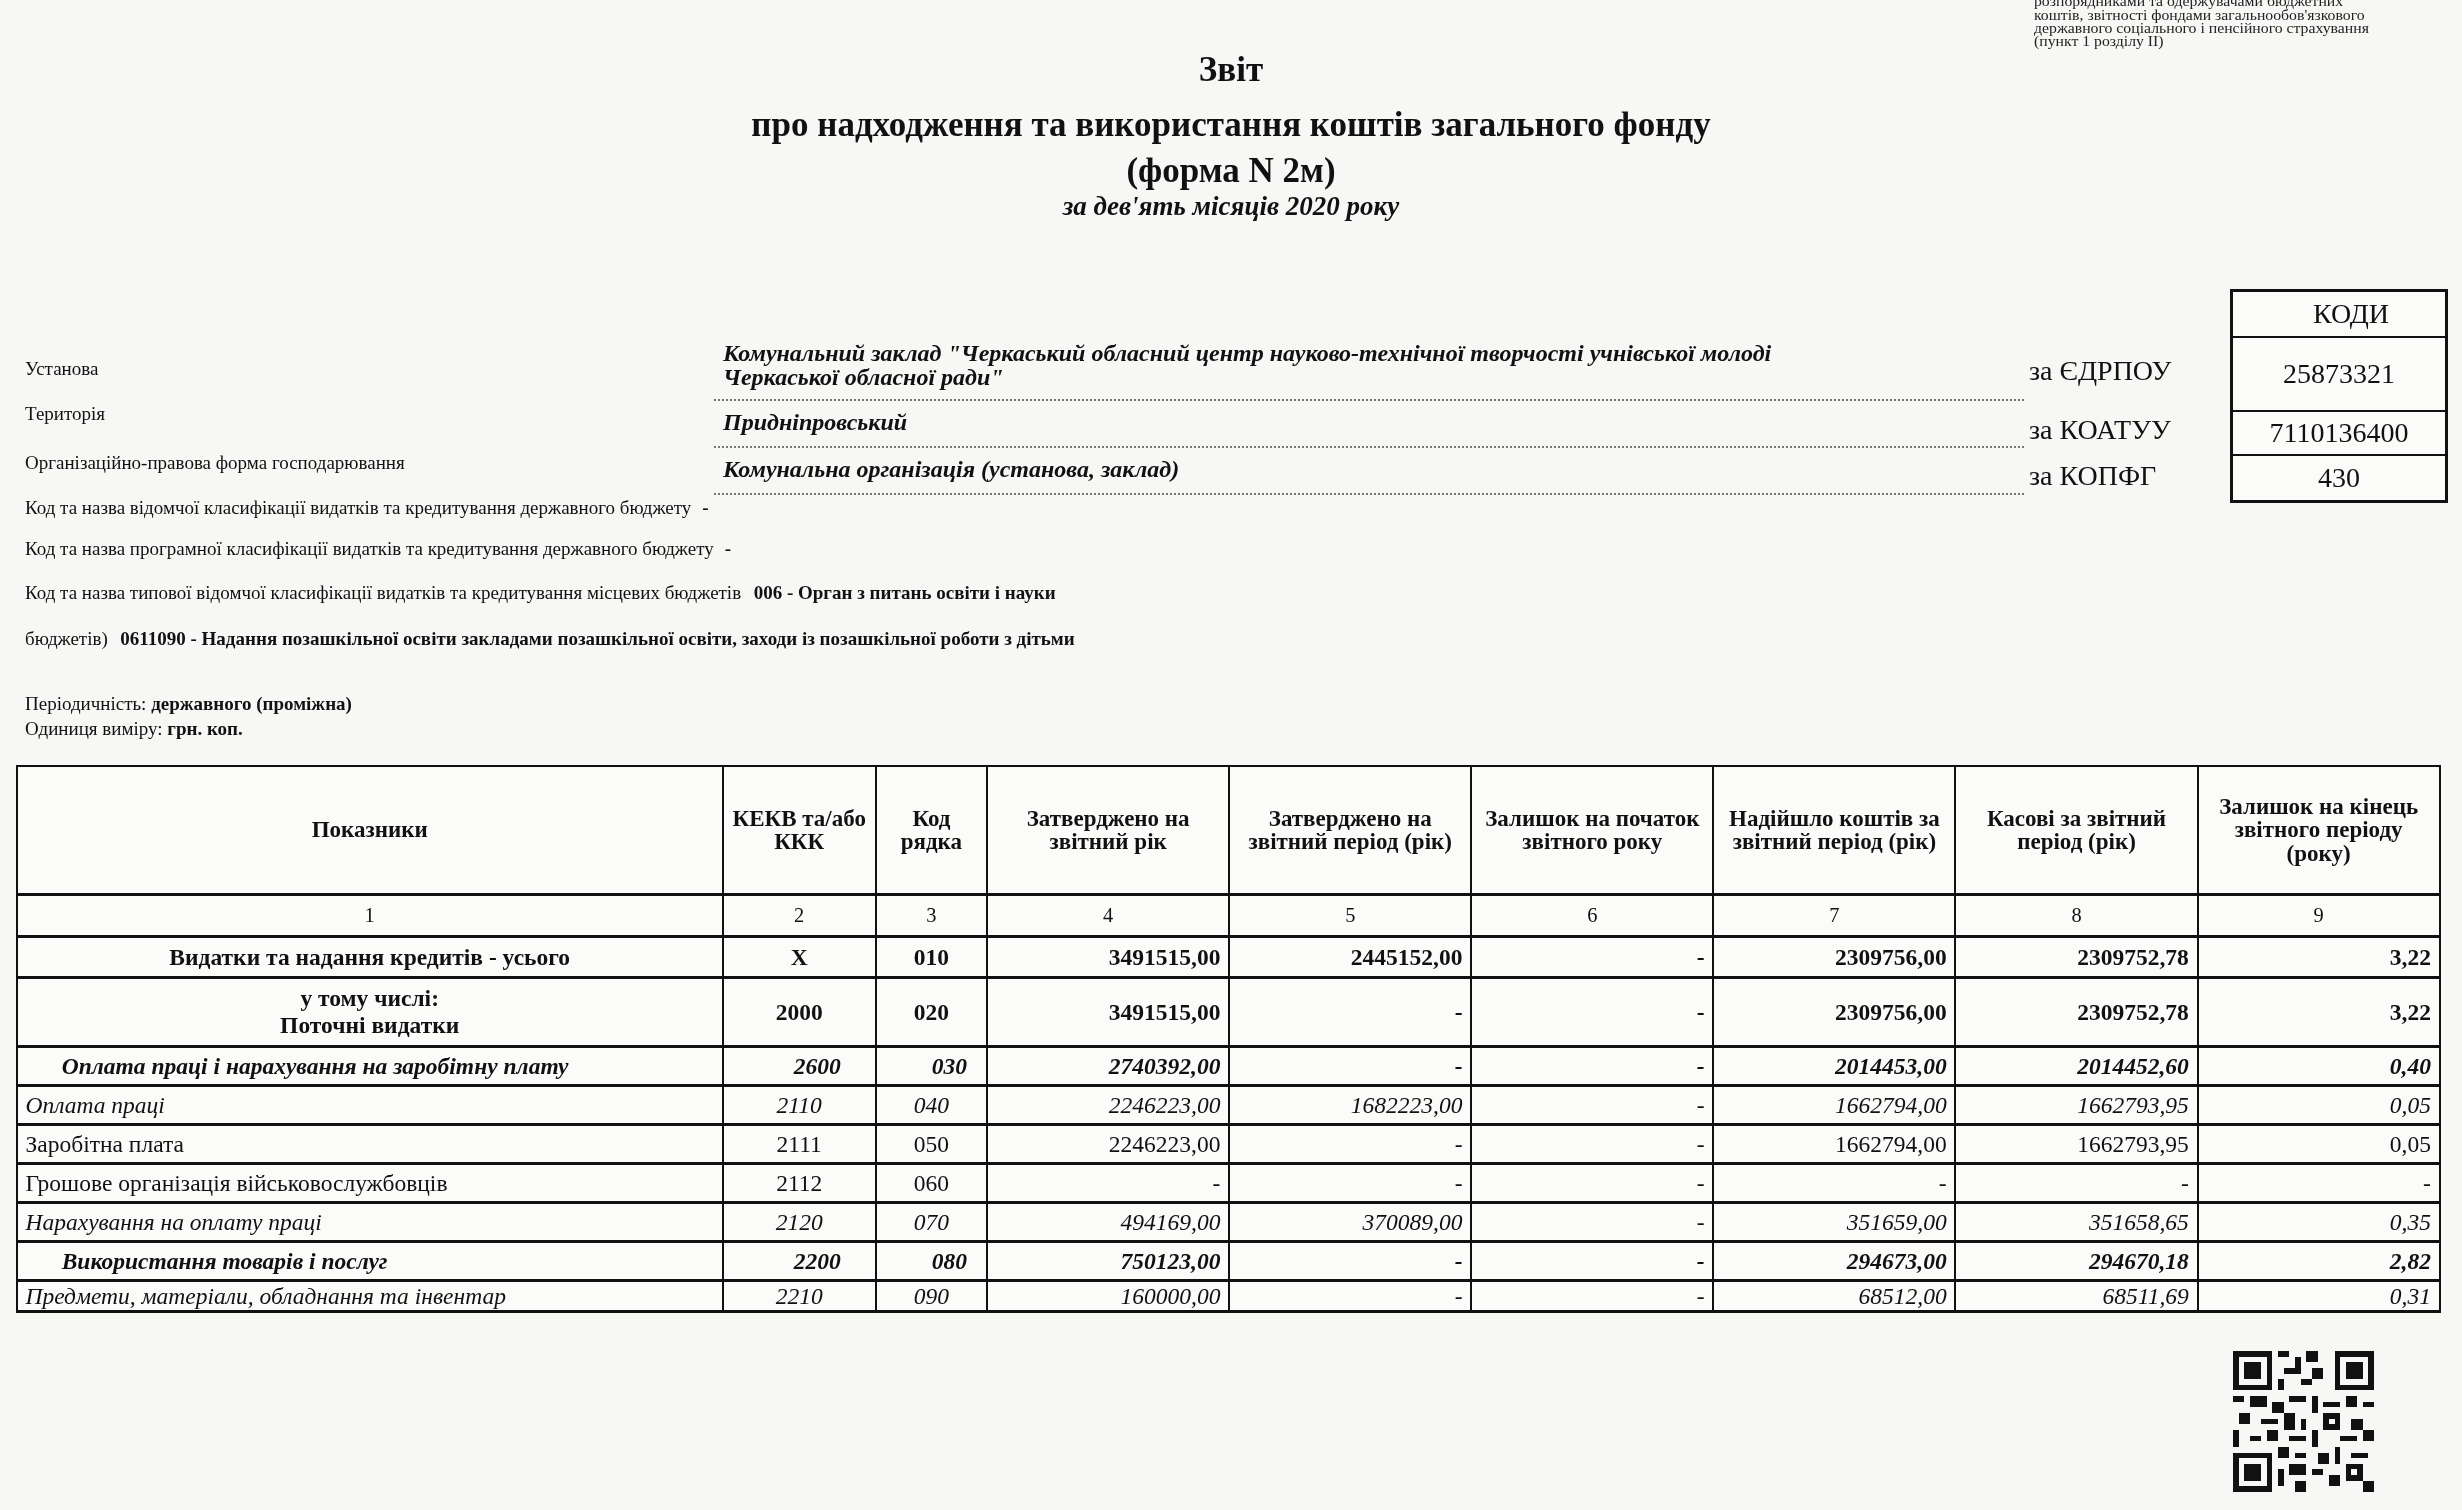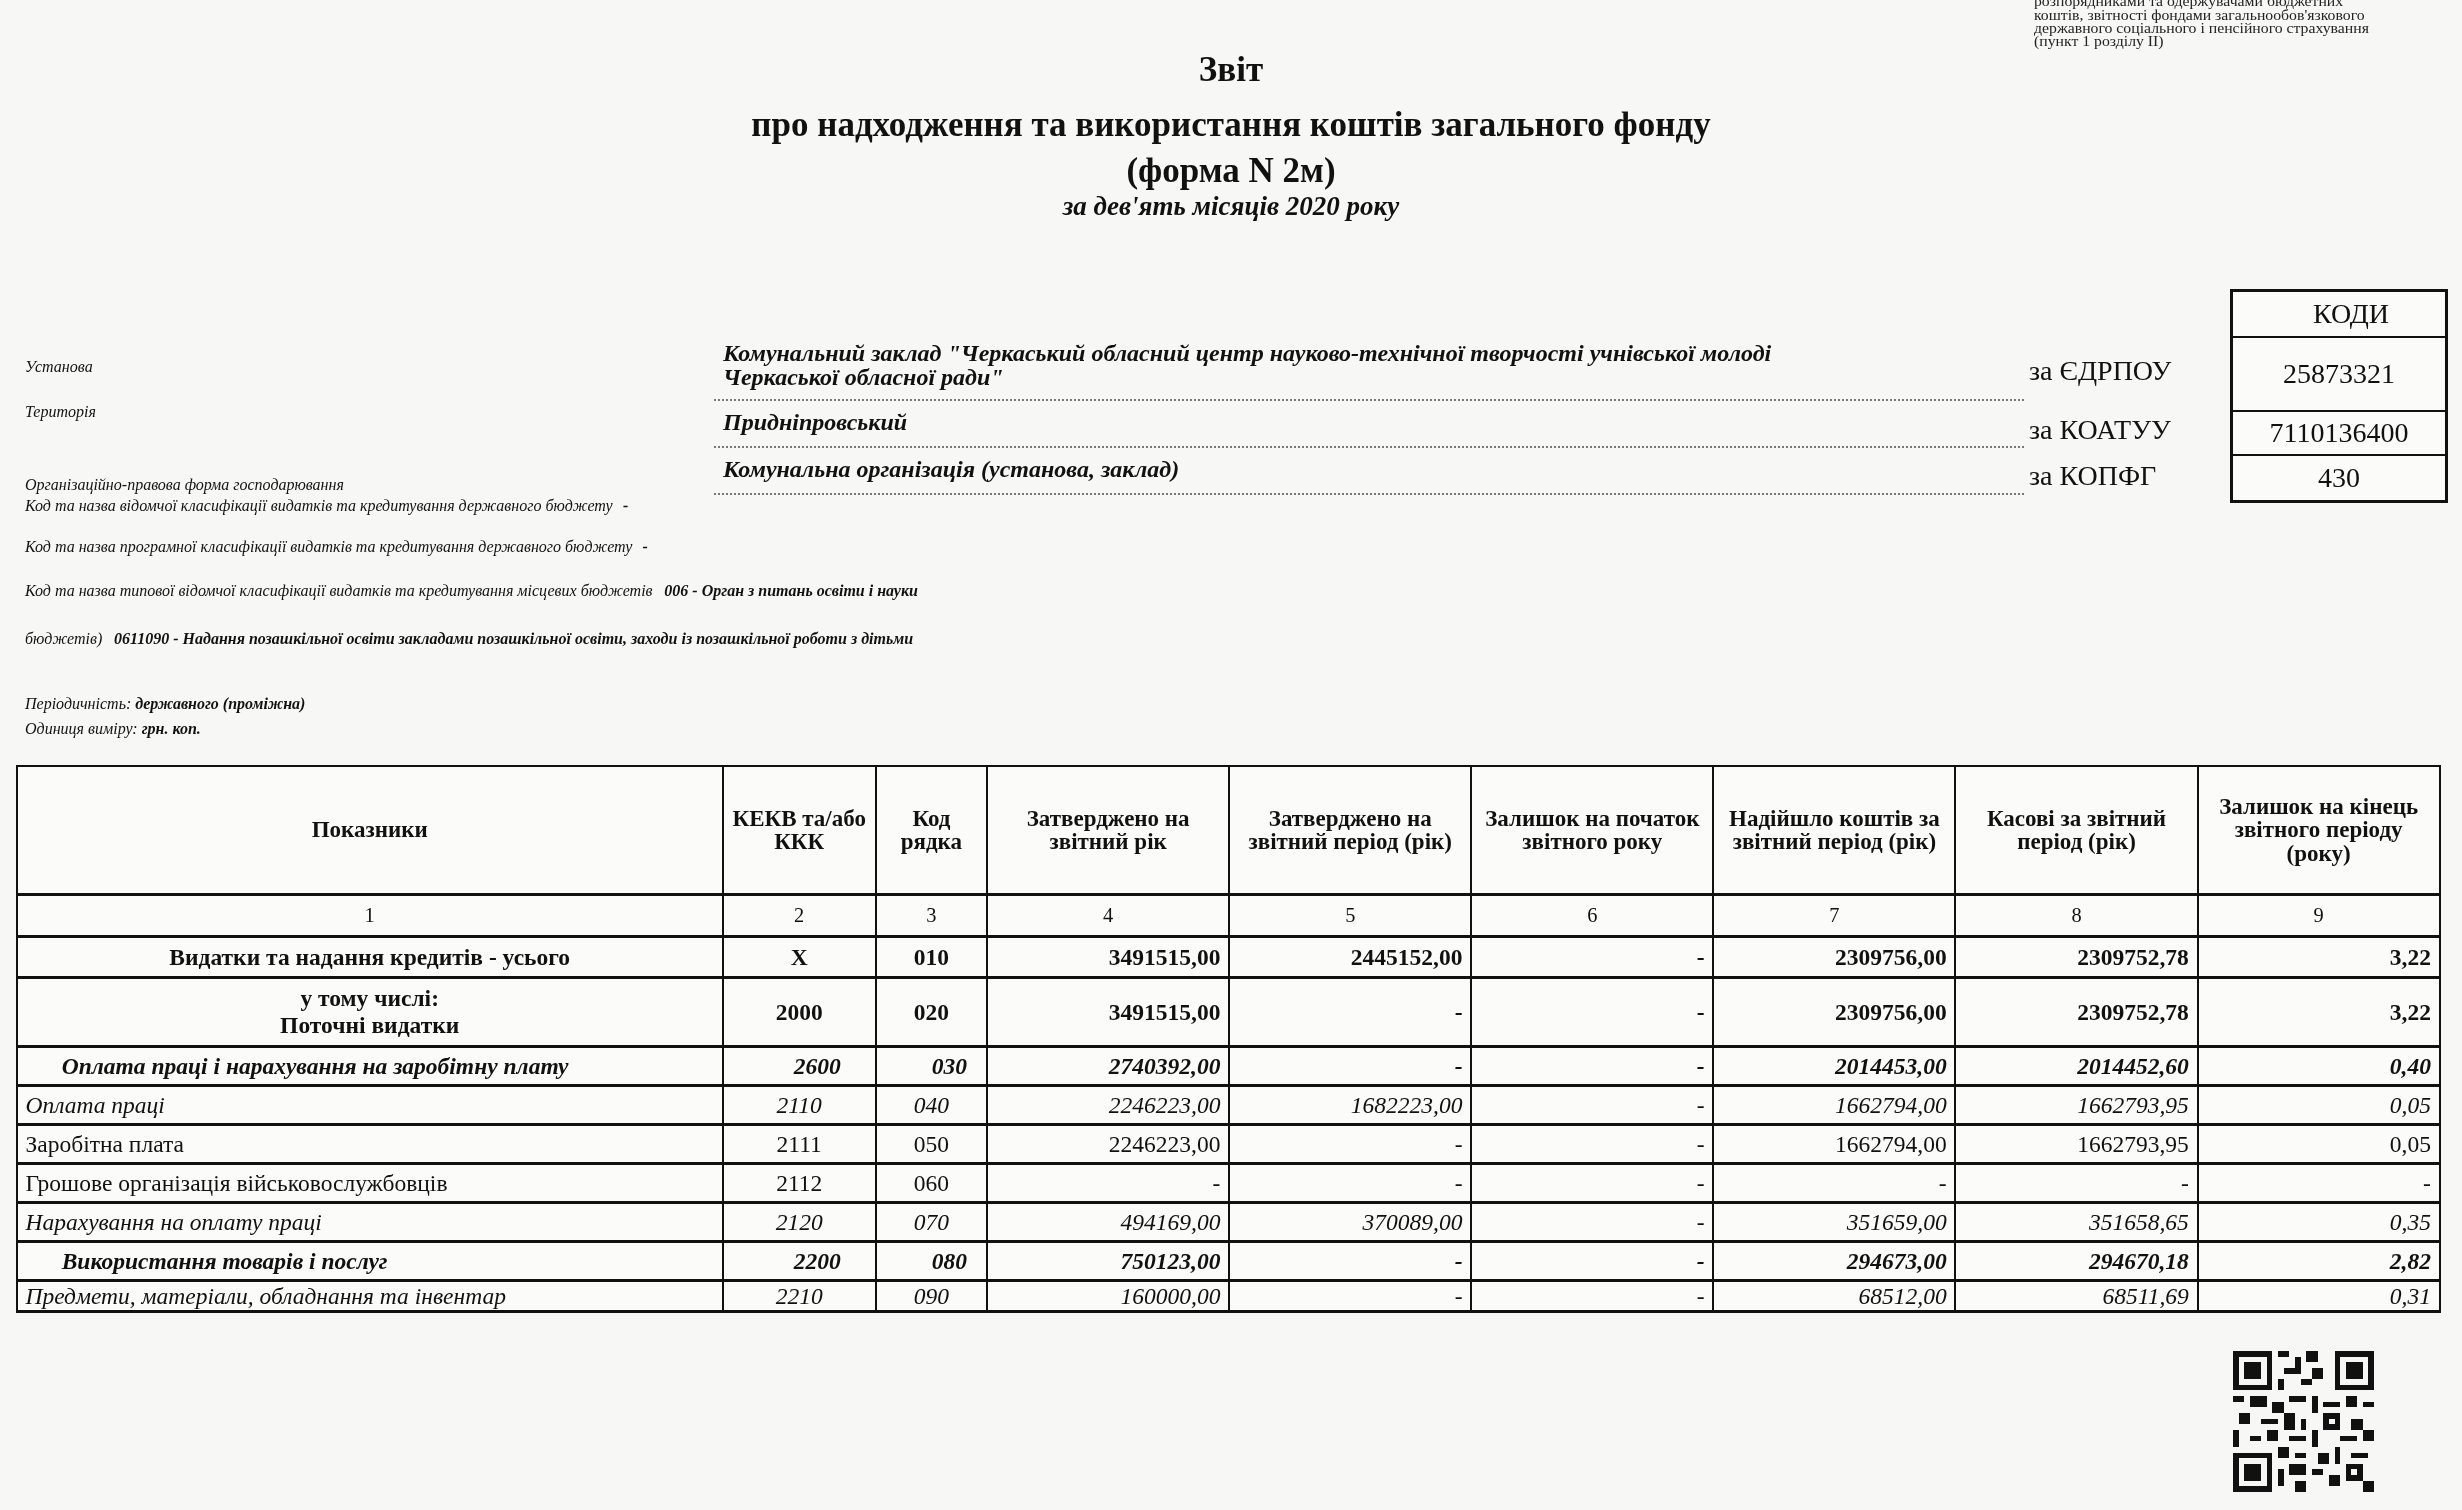--- a/index.html
+++ b/index.html
@@ -15,21 +15,21 @@
       font-size: 15px; line-height: 13.3px; transform: scaleX(1.05); transform-origin: left top;
       color: #222;
     }
     .corner-note div { white-space: nowrap; }
     .title-block { left: 0; width: 2462px; text-align: center; font-weight: bold; }
     .t1 { top: 50px; font-size: 35px; }
     .t2 { top: 105px; font-size: 35px; }
     .t3 { top: 151px; font-size: 35px; }
     .t4 { top: 191px; font-size: 27px; font-weight: bold; font-style: italic; }
 
-    .label { font-size: 16px; white-space: nowrap; font-style: italic; }
+    .label { font-size: 19px; white-space: nowrap; }
     .value-it { font-size: 24px; font-style: italic; font-weight: bold; white-space: nowrap; line-height: 23.5px; }
     .underline-dots {
       position: absolute; height: 0; border-top: 2.4px dotted #777;
     }
     .codes-box {
       left: 2230px; top: 289px; width: 212px;
       border: 3.1px solid #111; background: #fbfbfa;
     }
     .codes-box .cell {
       text-align: center; font-size: 28px; border-top: 2.4px solid #111;
@@ -86,21 +86,21 @@
 
 <div class="abs label" style="left:25px; top:358px;">Установа</div>
 <div class="abs value-it" style="left:723px; top:342px;">Комунальний заклад "Черкаський обласний центр науково-технічної творчості учнівської молоді</div>
 <div class="abs value-it" style="left:723px; top:366px;">Черкаської обласної ради"</div>
 <div class="underline-dots" style="left:714px; top:399px; width:1310px;"></div>
 
 <div class="abs label" style="left:25px; top:403px;">Територія</div>
 <div class="abs value-it" style="left:723px; top:411px;">Придніпровський</div>
 <div class="underline-dots" style="left:714px; top:446px; width:1310px;"></div>
 
-<div class="abs label" style="left:25px; top:452px;margin-top:24px;">Організаційно-правова форма господарювання</div>
+<div class="abs label" style="left:25px; top:452px;">Організаційно-правова форма господарювання</div>
 <div class="abs value-it" style="left:723px; top:458px;">Комунальна організація (установа, заклад)</div>
 <div class="underline-dots" style="left:714px; top:493px; width:1310px;"></div>
 
 <div class="abs label" style="left:25px; top:497px;">
   <span>Код та назва відомчої класифікації видатків та кредитування державного бюджету</span>
   <span class="bold" style="margin-left:6.3px;">-</span>
 </div>
 <div class="abs label" style="left:25px; top:538px;">
   <span>Код та назва програмної класифікації видатків та кредитування державного бюджету</span>
   <span class="bold" style="margin-left:6.3px;">-</span>

